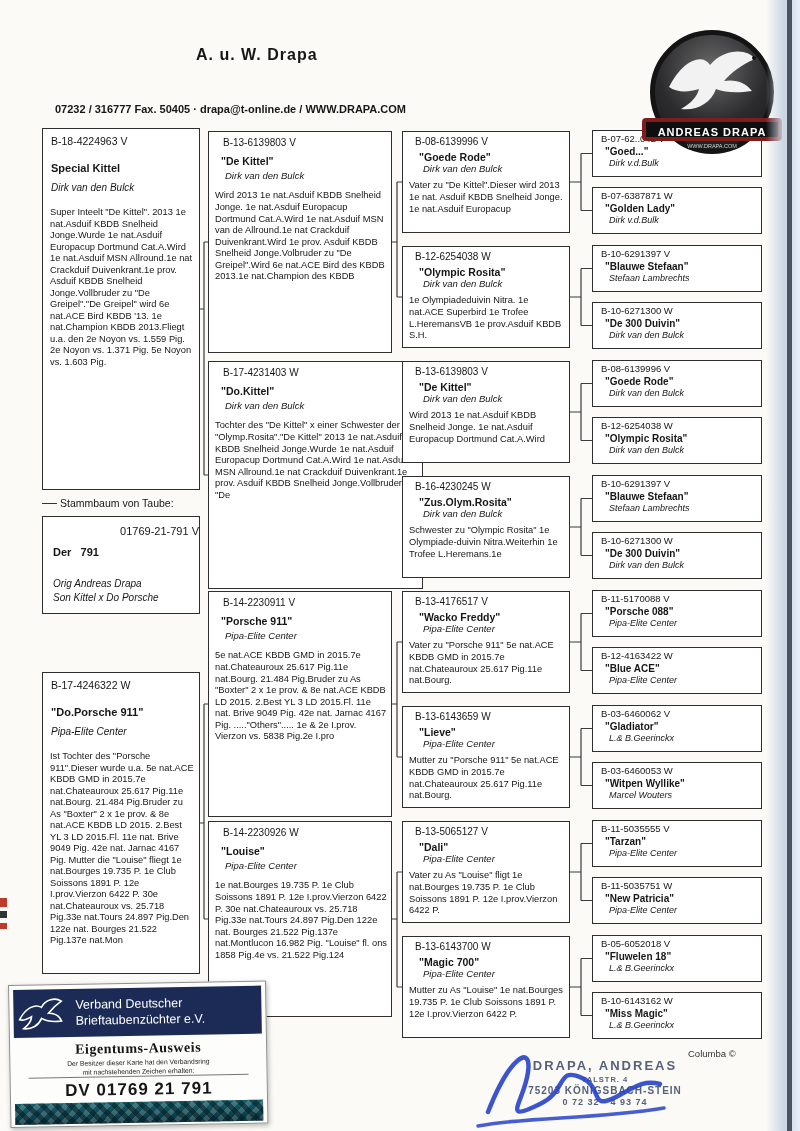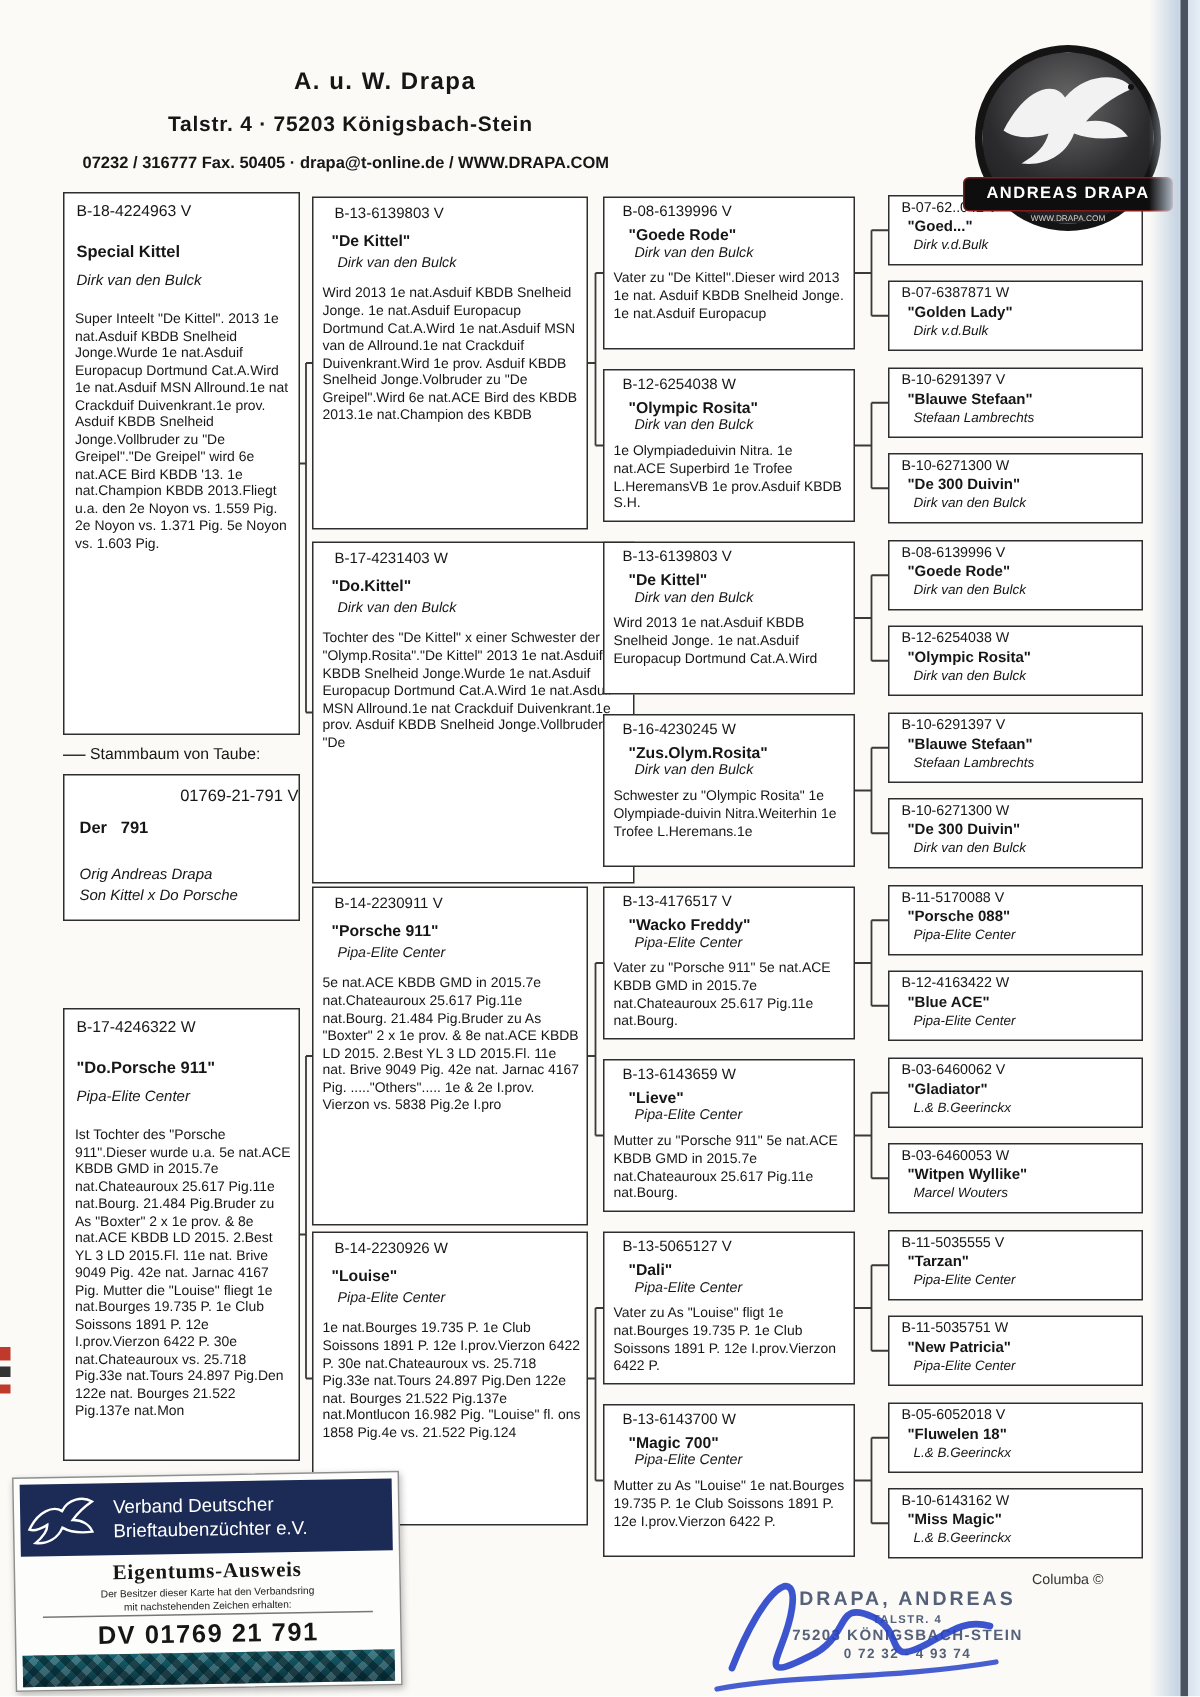--- a/index.html
+++ b/index.html
@@ -12,21 +12,21 @@
   .h-owner   { position:absolute; left:196px; top:46px;  font-size:16px; font-weight:bold; letter-spacing:1px; }
   .h-address { position:absolute; left:112px; top:74px;  font-size:14px; font-weight:bold; letter-spacing:.5px; }
   .h-contact { position:absolute; left:55px;  top:103px; font-size:11px; font-weight:bold; }
 
   
   .logo { position:absolute; left:650px; top:30px; width:124px; height:150px; z-index:4; }
   .logo-circle { position:absolute; left:0; top:0; width:124px; height:124px; border-radius:50%;
     border:5px solid #141414; background:radial-gradient(circle at 50% 30%, #6a6a6a 0%, #2b2b2e 55%, #1a1a1c 100%);
     overflow:hidden; }
   .logo-banner { position:absolute; left:-8px; top:88px; width:140px; height:23px; background:#0e0e0e;
-    border:1px solid #7f1d1d; border-radius:4px; color:#fff; font-size:11px; font-weight:bold;
+    border:4px solid #7f1d1d; border-radius:4px; color:#fff; font-size:11px; font-weight:bold;
     letter-spacing:1px; text-align:center; line-height:21px; z-index:2; }
   .logo-url { position:absolute; left:0; top:113px; width:124px; text-align:center; font-size:5.5px;
     color:#cfcfcf; z-index:3; }
 
   
   .pbox { position:absolute; background:#ffffff; border:1px solid #2e2e2e; z-index:2; overflow:hidden; line-height:1.15; }
   .ring    { font-size:10px;  padding:4px 4px 0 8px; }
   .pname   { font-size:10.5px; font-weight:bold; padding:1px 4px 0 12px; }
   .breeder { font-size:9.5px; font-style:italic; padding:1px 4px 0 16px; }
   .details { font-size:9.3px; line-height:1.24; padding:4px 4px 0 6px; }
@@ -95,21 +95,20 @@
     background:linear-gradient(90deg, rgba(200,212,226,0), #c9d5e3 55%, #e7eef7); z-index:4; }
   .edge-line  { position:absolute; right:8px; top:0; width:5px; height:1131px; background:#4a5260; z-index:4; }
   .mark { position:absolute; left:0; width:7px; z-index:5; }
 </style>
 </head>
 <body>
 
 <div class="page">
 
   <div class="h-owner">A. u. W. Drapa</div>
-  <div class="h-address">Talstr. 4  ·  75203 Königsbach-Stein</div>
   <div class="h-contact">07232 / 316777 Fax. 50405  ·  drapa@t-online.de / WWW.DRAPA.COM</div>
 
   <div class="logo">
     <div class="logo-circle">
       <svg width="114" height="80" viewBox="0 0 114 80" style="position:absolute;left:0;top:8px">
         <path d="M14 44 C 28 16, 48 10, 55 22 C 70 4, 94 6, 100 16 C 86 22, 76 30, 69 38 C 81 36, 91 40, 97 48 C 83 50, 71 50, 61 46 C 56 60, 42 68, 26 66 C 36 60, 42 54, 44 46 C 32 50, 21 49, 14 44 Z" fill="#f2f2f2"></path>
         <circle cx="99" cy="15" r="2" fill="#111"></circle>
       </svg>
     </div>
     <div class="logo-banner">ANDREAS DRAPA</div>

